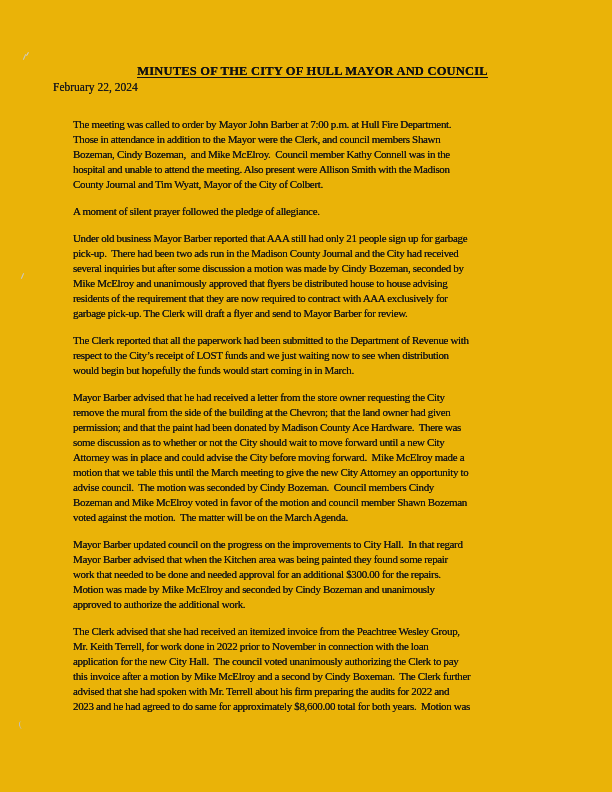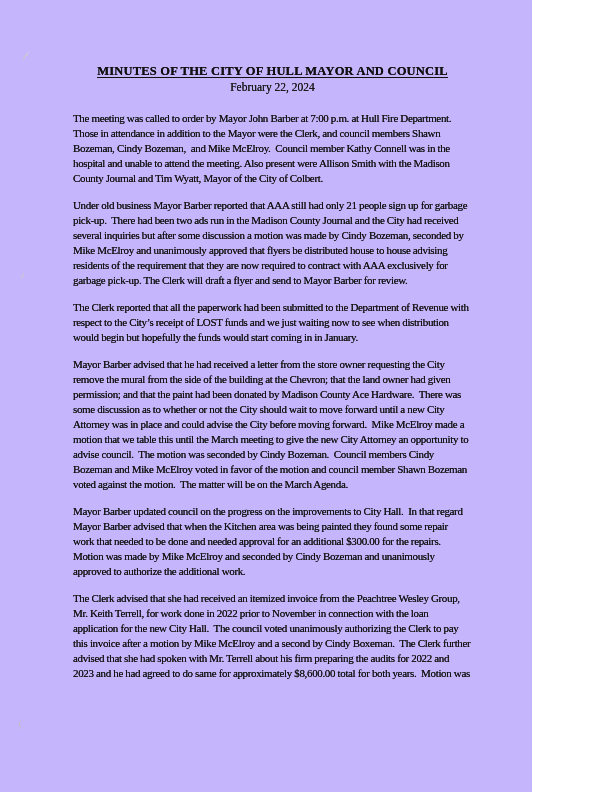--- a/index.html
+++ b/index.html
@@ -2,23 +2,23 @@
 <html><head>
 <meta charset="utf-8">
 <style>
   html, body {
     margin: 0;
     padding: 0;
     background: #ffffff;
   }
   .page {
     position: relative;
-    width: 532px;
+    width: 612px;
     height: 792px;
-    background: #c4b5fd;
+    background: #eab308;
     overflow: hidden;
     font-family: "Liberation Serif", "DejaVu Serif", serif;
     color: #161616;
   }
   .content {
     position: absolute;
     left: 73px;
     top: 64px;
     right: 40px;
   }
@@ -30,28 +30,28 @@
     letter-spacing: 0.2px;
     text-decoration: underline;
     text-underline-offset: 2px;
     color: #111111;
     
     text-shadow: 0 0 0.45px #111111;
     margin-left: -20px; 
   }
   .doc-date {
     margin: 2px 0 0 0;
-    text-align: center;
+    text-align: left;
     font-size: 11.5px;
     color: #1a1a1a;
     text-shadow: 0 0 0.3px #1a1a1a;
     margin-left: -20px;
   }
   .body-text {
-    margin-top: 18px;
+    margin-top: 24px;
   }
   .para {
     margin: 0 0 12px 0;
     font-size: 11px;
     line-height: 15px;
     letter-spacing: -0.35px;
     white-space: pre;          
     color: #161616;
     text-shadow: 0 0 0.35px #161616; 
   }
@@ -94,29 +94,30 @@
   <div class="content">
     <h1 class="doc-title">MINUTES OF THE CITY OF HULL MAYOR AND COUNCIL</h1>
     <div class="doc-date">February 22, 2024</div>
 
     <div class="body-text">
       <p class="para">The meeting was called to order by Mayor John Barber at 7:00 p.m. at Hull Fire Department.
 Those in attendance in addition to the Mayor were the Clerk, and council members Shawn
 Bozeman, Cindy Bozeman,  and Mike McElroy.  Council member Kathy Connell was in the
 hospital and unable to attend the meeting. Also present were Allison Smith with the Madison
 County Journal and Tim Wyatt, Mayor of the City of Colbert.</p>
+      <p class="para">A moment of silent prayer followed the pledge of allegiance.</p>
       <p class="para">Under old business Mayor Barber reported that AAA still had only 21 people sign up for garbage
 pick-up.  There had been two ads run in the Madison County Journal and the City had received
 several inquiries but after some discussion a motion was made by Cindy Bozeman, seconded by
 Mike McElroy and unanimously approved that flyers be distributed house to house advising
 residents of the requirement that they are now required to contract with AAA exclusively for
 garbage pick-up. The Clerk will draft a flyer and send to Mayor Barber for review.</p>
       <p class="para">The Clerk reported that all the paperwork had been submitted to the Department of Revenue with
 respect to the City’s receipt of LOST funds and we just waiting now to see when distribution
-would begin but hopefully the funds would start coming in in January.</p>
+would begin but hopefully the funds would start coming in in March.</p>
       <p class="para">Mayor Barber advised that he had received a letter from the store owner requesting the City
 remove the mural from the side of the building at the Chevron; that the land owner had given
 permission; and that the paint had been donated by Madison County Ace Hardware.  There was
 some discussion as to whether or not the City should wait to move forward until a new City
 Attorney was in place and could advise the City before moving forward.  Mike McElroy made a
 motion that we table this until the March meeting to give the new City Attorney an opportunity to
 advise council.  The motion was seconded by Cindy Bozeman.  Council members Cindy
 Bozeman and Mike McElroy voted in favor of the motion and council member Shawn Bozeman
 voted against the motion.  The matter will be on the March Agenda.</p>
       <p class="para">Mayor Barber updated council on the progress on the improvements to City Hall.  In that regard

